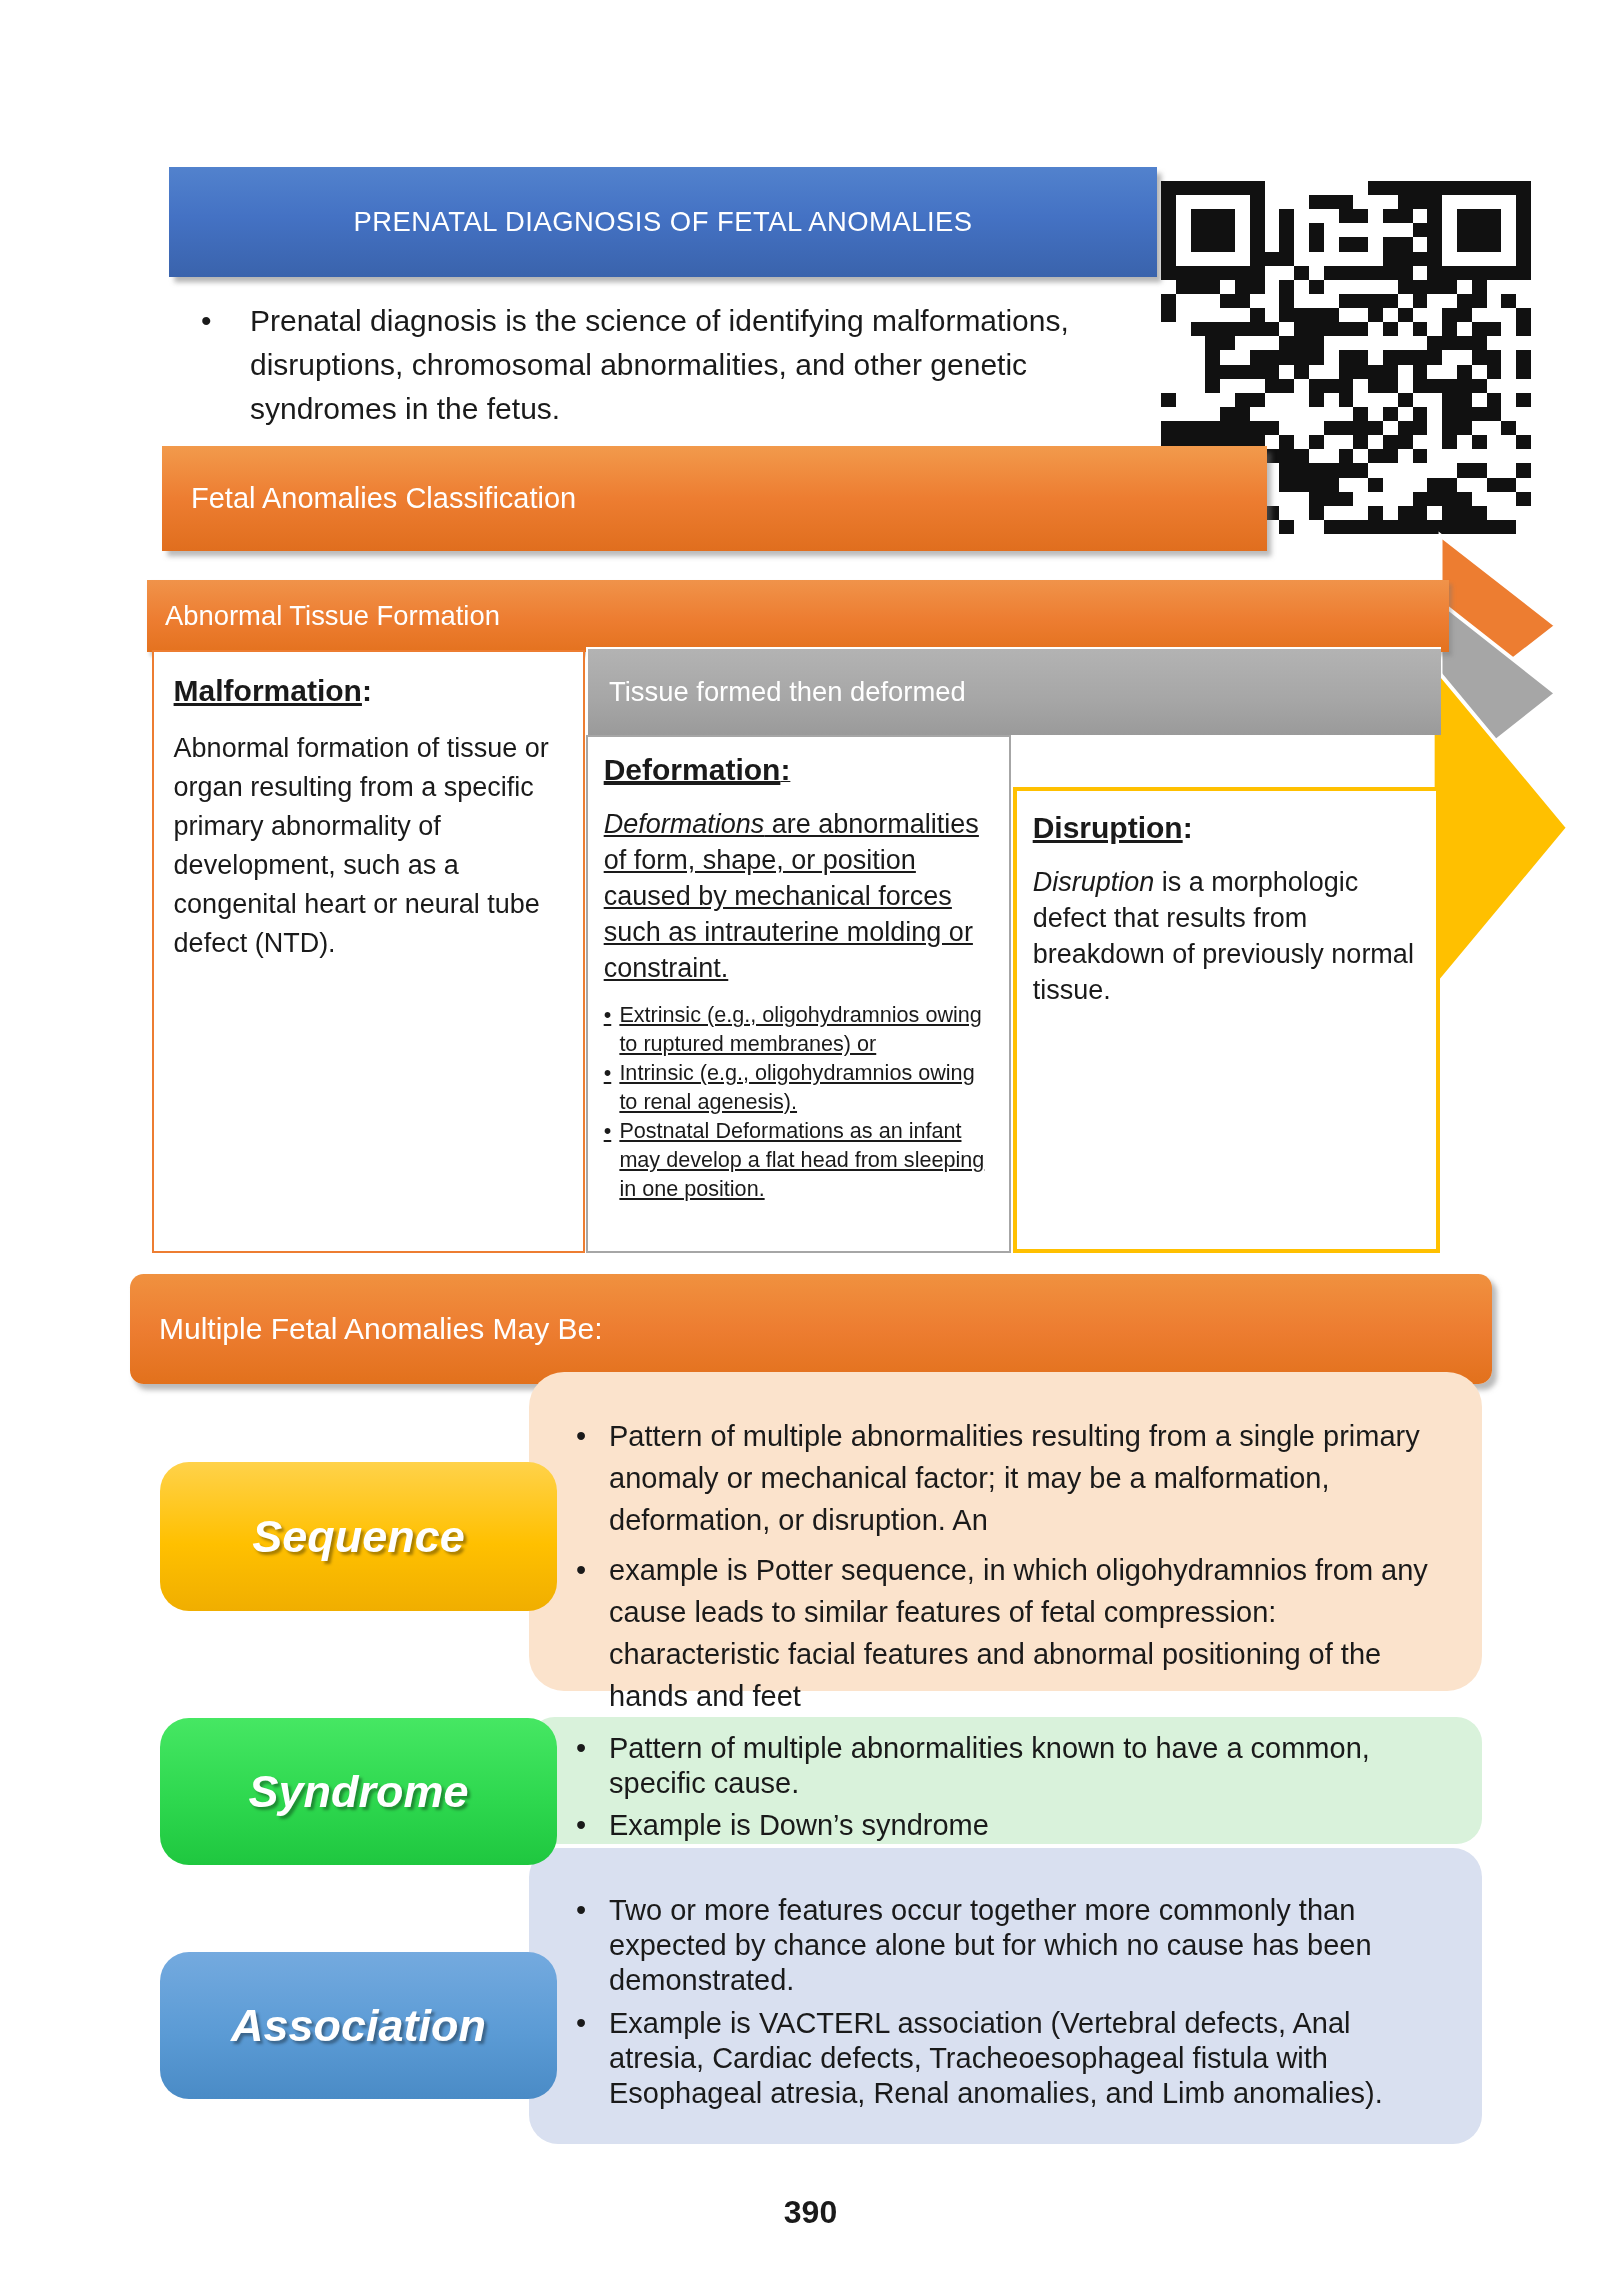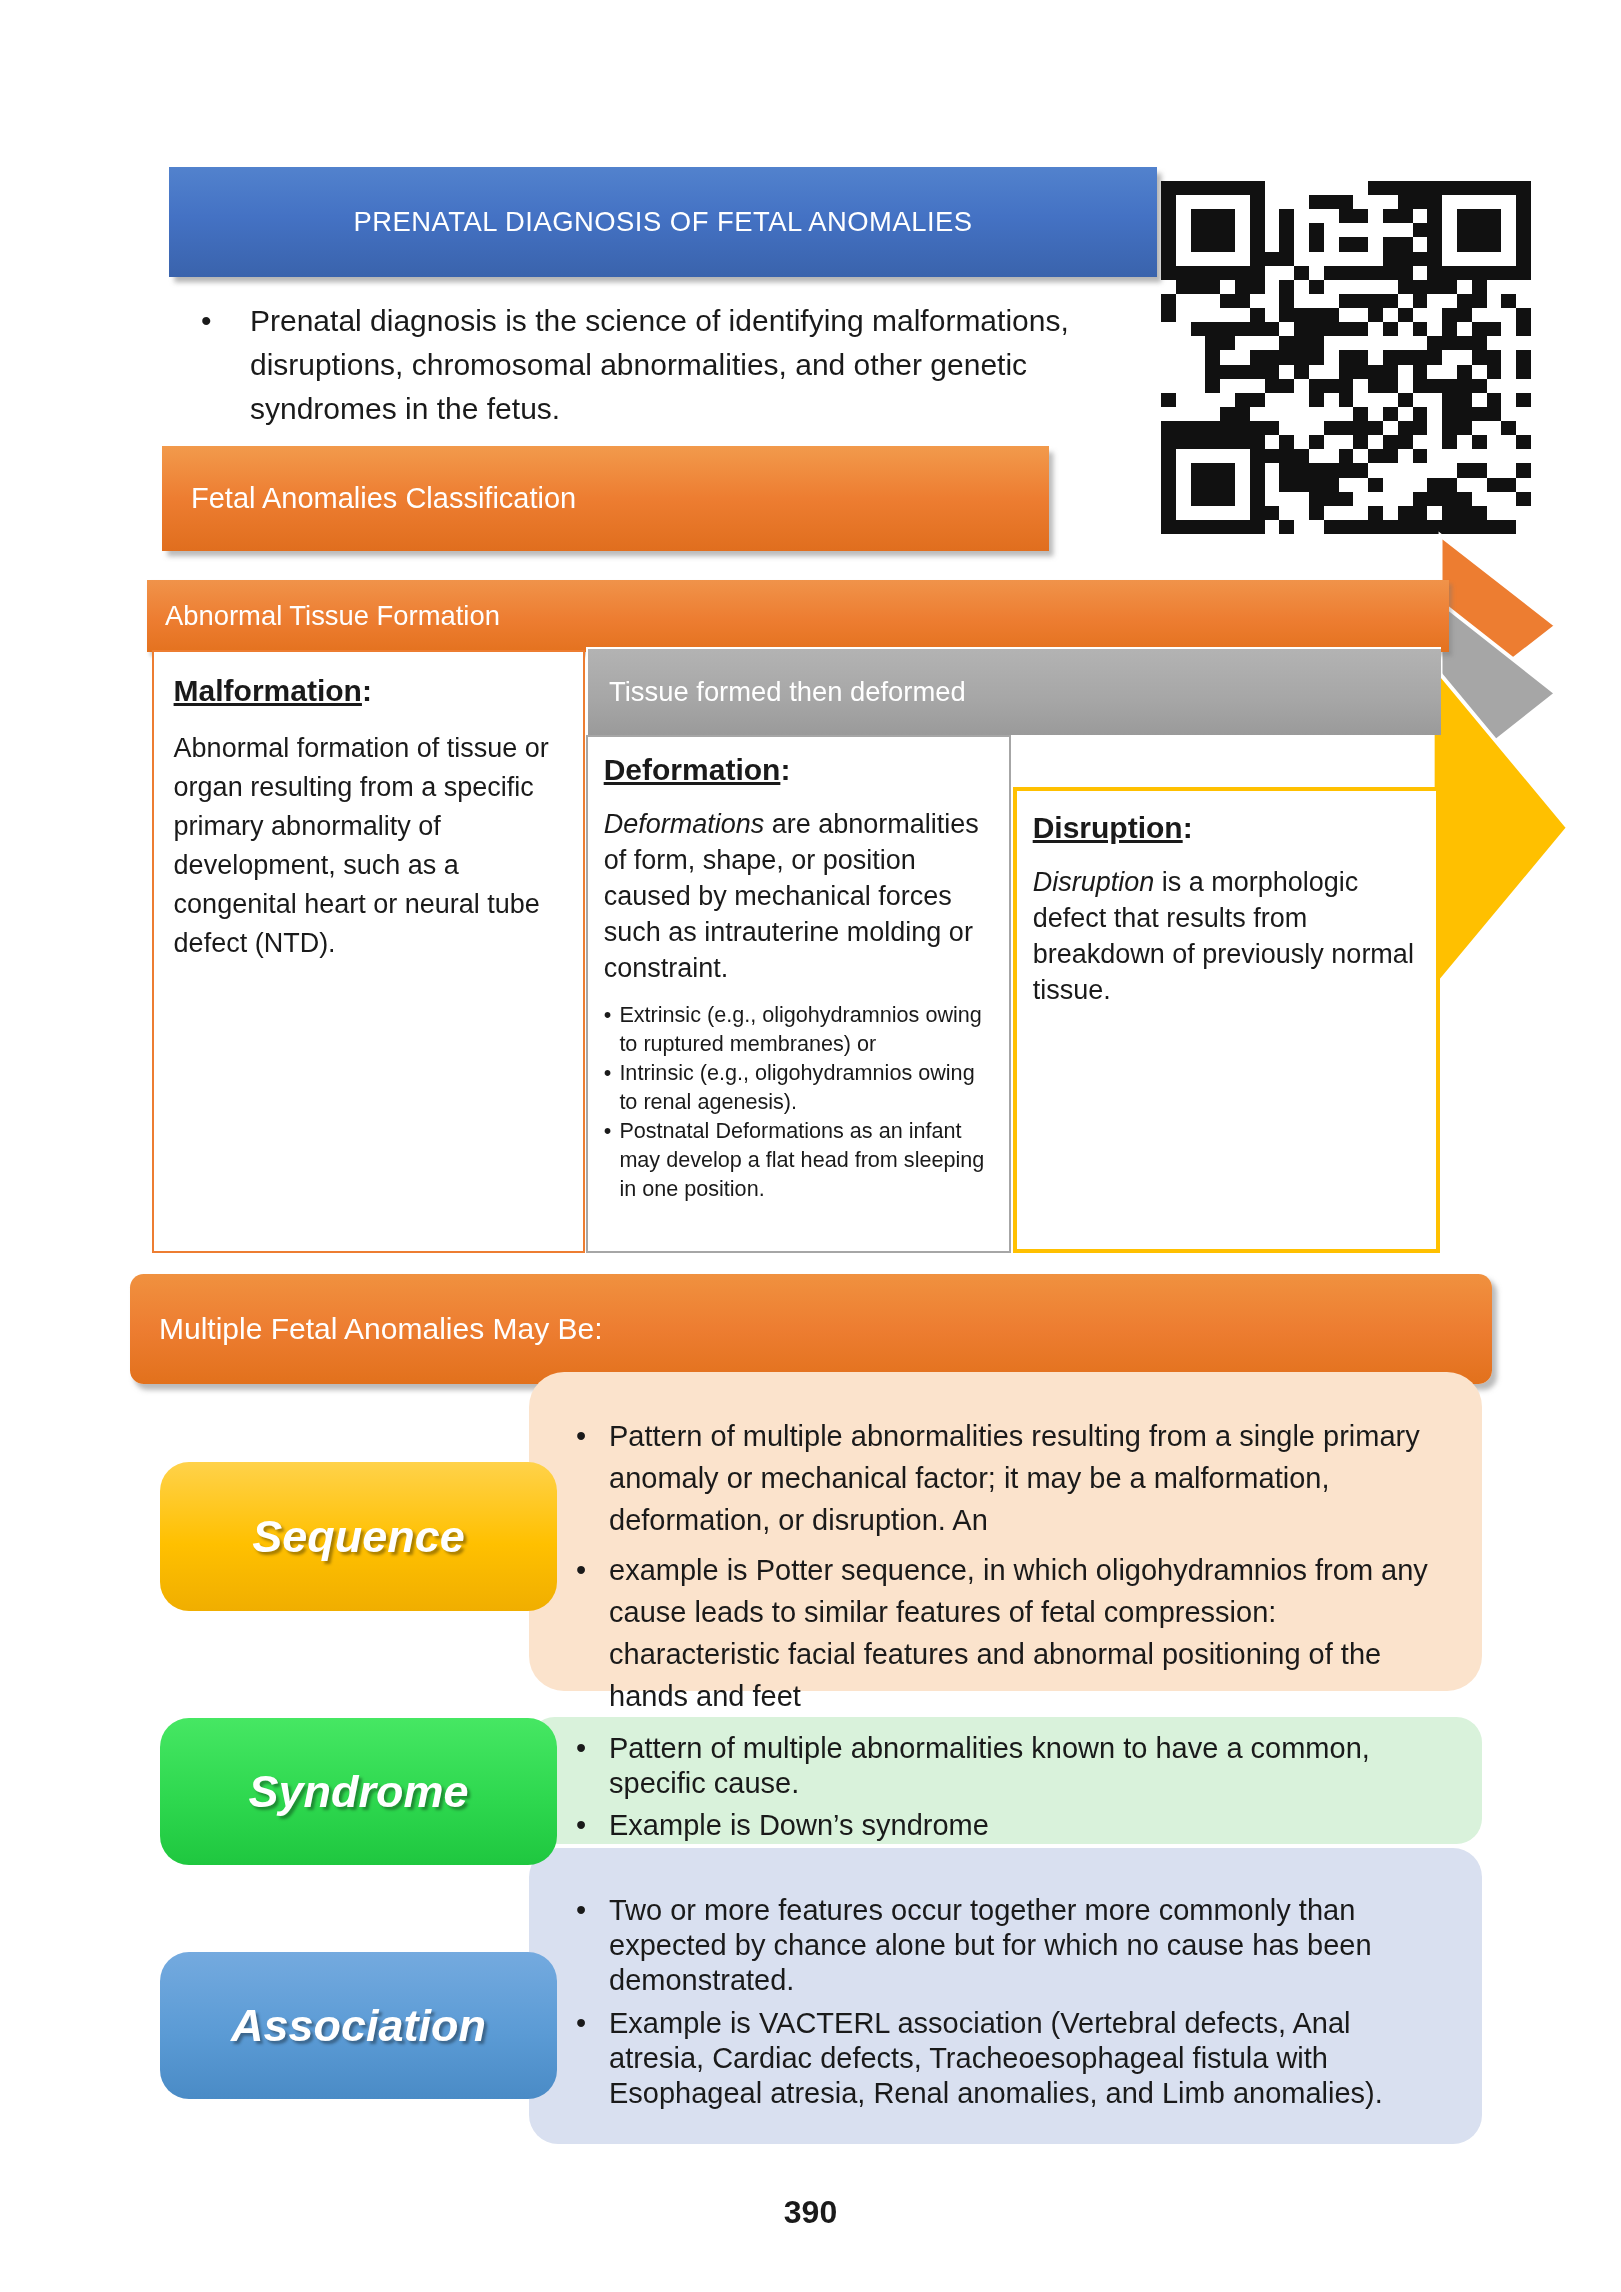--- a/index.html
+++ b/index.html
@@ -16,21 +16,21 @@
     color:#fff;font-size:27.4px;letter-spacing:0.5px;
   }
   
   .intro{position:absolute;left:201px;top:299px;width:941px;display:flex;}
   .intro .dot{width:49px;font-size:30px;line-height:44px;}
   .intro .txt{flex:1;font-size:30px;line-height:44px;}
   
   .qr{position:absolute;left:1161px;top:181px;width:370px;height:353px;}
   
   .class-banner{
-    position:absolute;left:162px;top:446px;width:887px;height:105px;
+    position:absolute;left:162px;top:446px;width:1105px;height:105px;
     background:linear-gradient(180deg,#f29a4c 0%,#ed7d31 50%,#e06e1e 100%);
     box-shadow:4.9px 5.9px 4.9px rgba(120,120,120,.5);
     display:flex;align-items:center;color:#fff;font-size:29px;padding-left:29px;box-sizing:border-box;
   }
   
   .arrows{position:absolute;left:1411px;top:510px;width:216px;height:510px;}
   
   .sec-banner{position:absolute;display:flex;align-items:center;color:#fff;box-sizing:border-box;}
   .sec-orange{
     left:147px;top:580px;width:1302px;height:72px;z-index:2;
@@ -43,21 +43,21 @@
     font-size:27.4px;padding-left:21px;border-top:2.9px solid #fff;border-left:2.9px solid #fff;
   }
   .sec-yellow{
     left:1013px;top:716px;width:427px;height:71px;z-index:4;
     background:#ffc000;font-size:26.5px;padding-left:19.6px;
     border-top:2.9px solid #fff;border-left:2.9px solid #fff;
   }
   
   .defbox{position:absolute;background:#fff;box-sizing:border-box;z-index:2;}
   .box-malformation{left:152px;top:650px;width:433px;height:603px;border:2.9px solid #ed7d31;padding:21.6px 17.6px 0 19.6px;}
-  .box-deformation{left:586px;top:735px;width:425px;height:518px;border:2.9px solid #a6a6a6;padding:15.7px 11.8px 0 15.7px;z-index:3;}
+  .box-deformation{left:586px;top:735px;width:425px;height:518px;border:2.9px solid #a6a6a6;padding:15.7px 11.8px 0 15.7px;z-index:3;text-decoration:underline;}
   .box-disruption{left:1013px;top:787px;width:427px;height:466px;border:4.9px solid #ffc000;padding:19.6px 11.8px 0 15.7px;z-index:4;}
   .term{font-size:30px;font-weight:700;text-decoration:underline;}
   .term-colon{font-size:30px;font-weight:700;}
   .defbody{margin-top:21.6px;font-size:27px;line-height:39px;}
   .box-deformation .defbody,.box-disruption .defbody{line-height:36px;margin-top:19.6px;}
   .ital{font-style:italic;}
   .small-bullets{margin-top:13.7px;}
   .sb-row{display:flex;font-size:21.6px;line-height:29px;}
   .sb-row .dot{width:15.7px;}
   .sb-row .txt{flex:1;}

